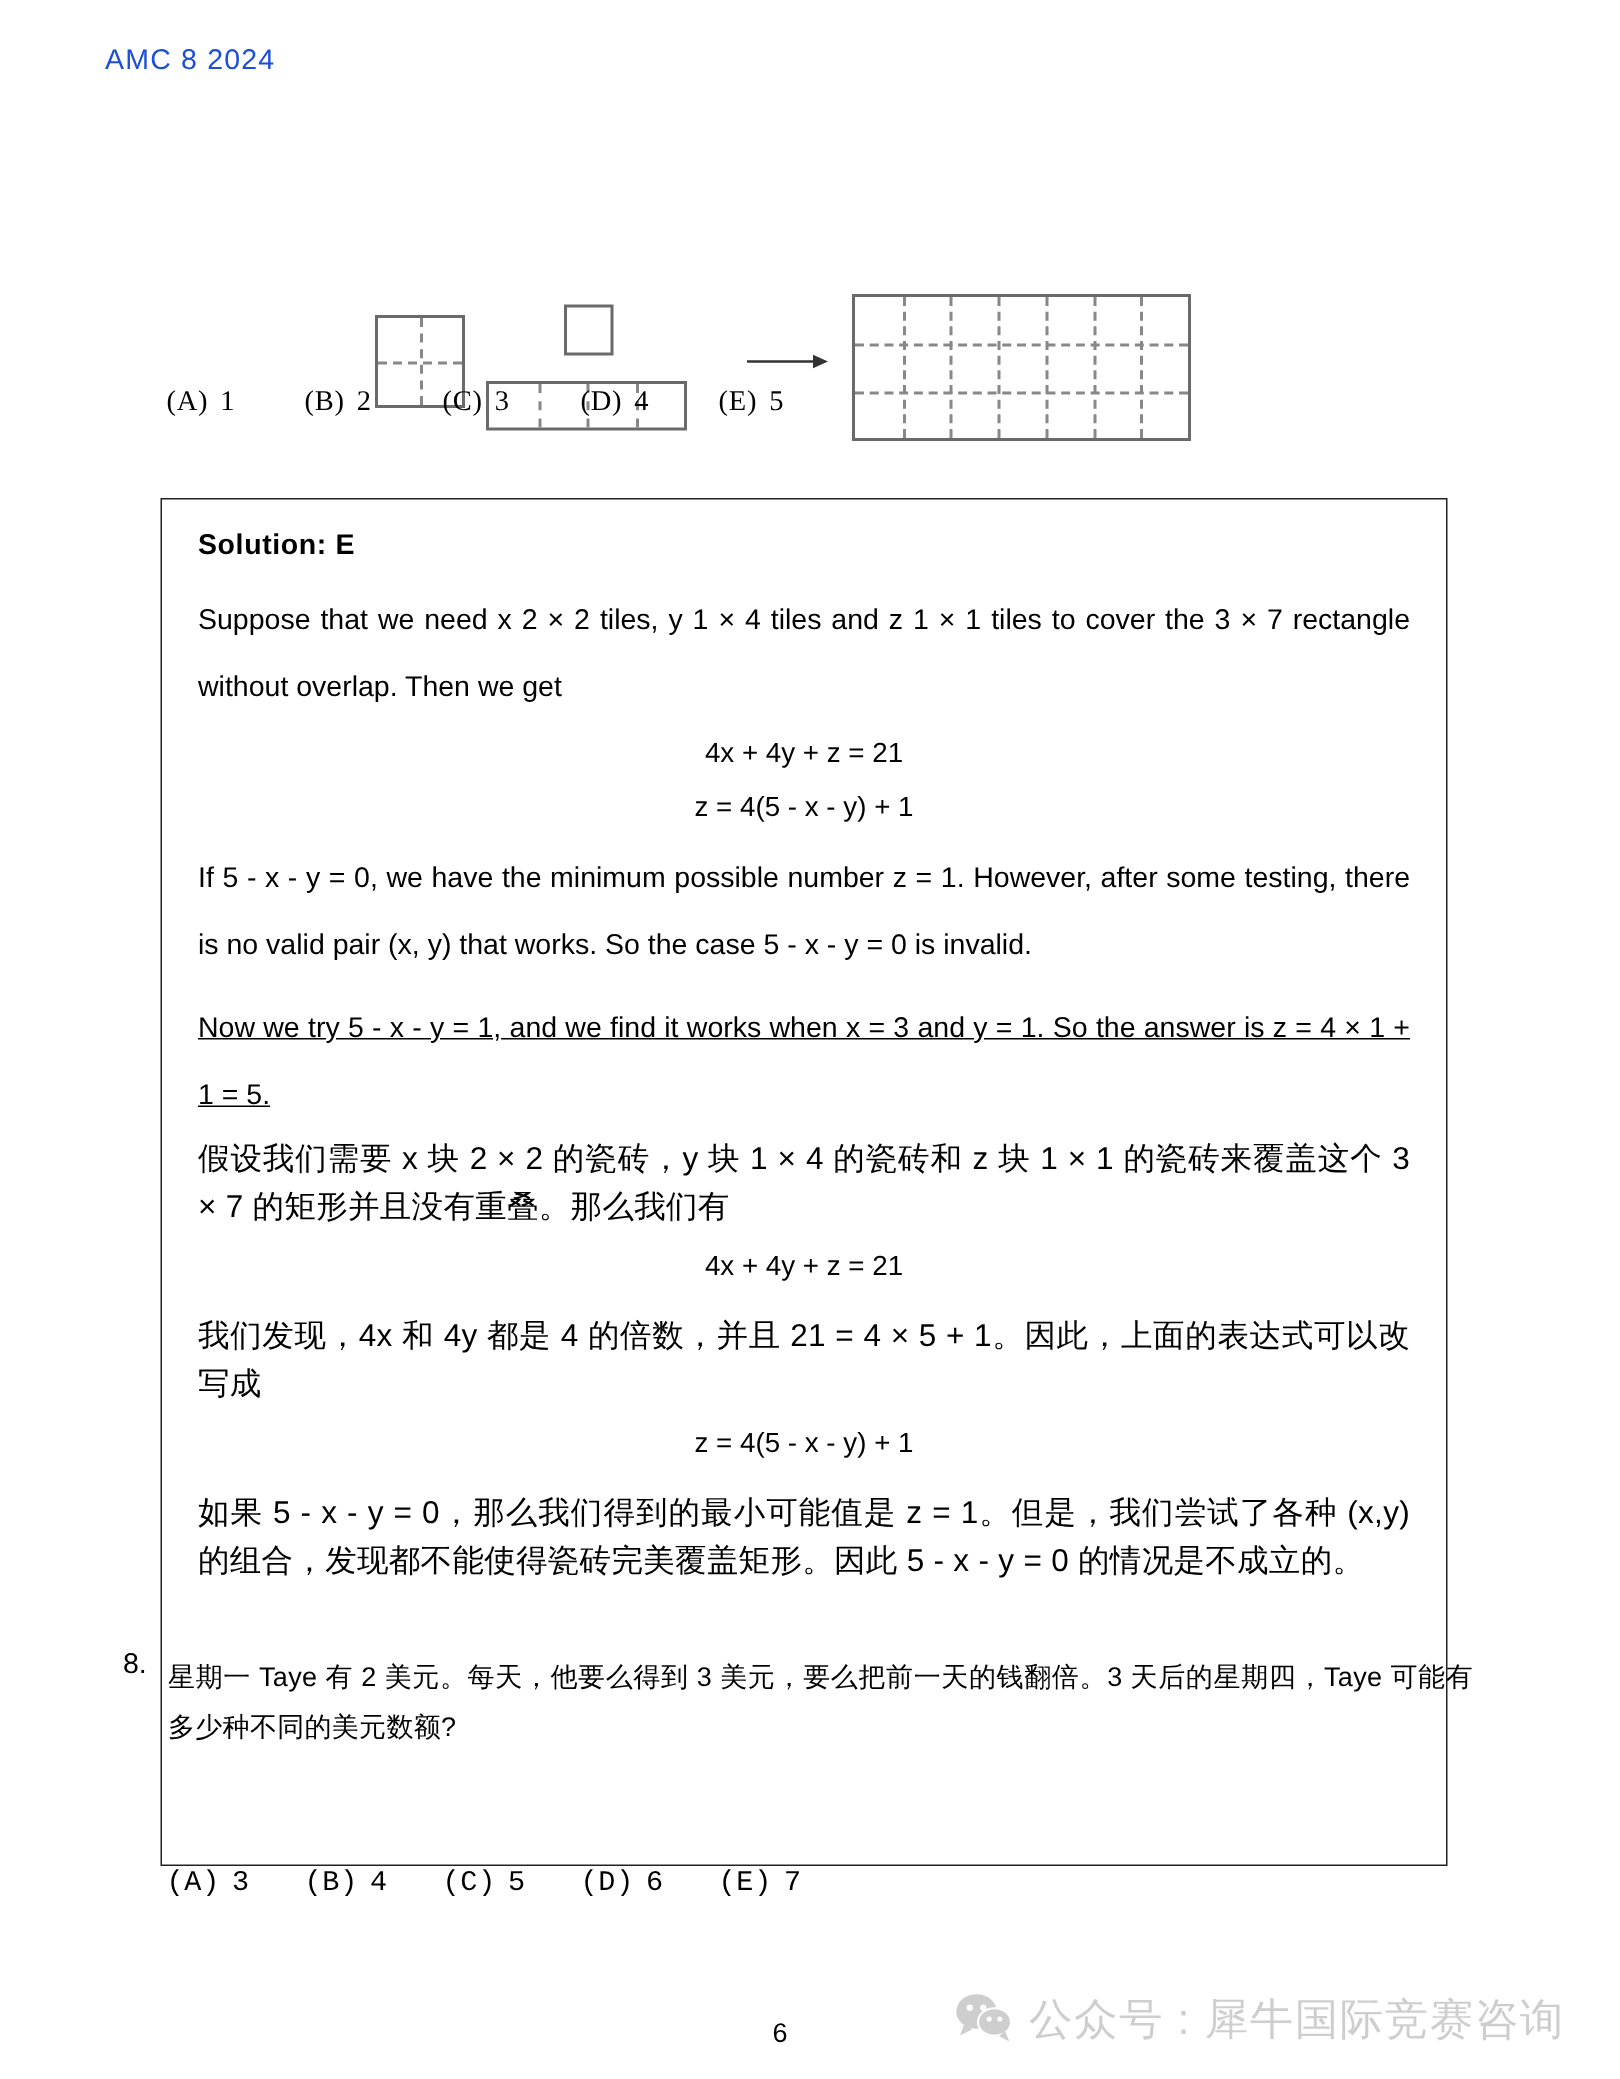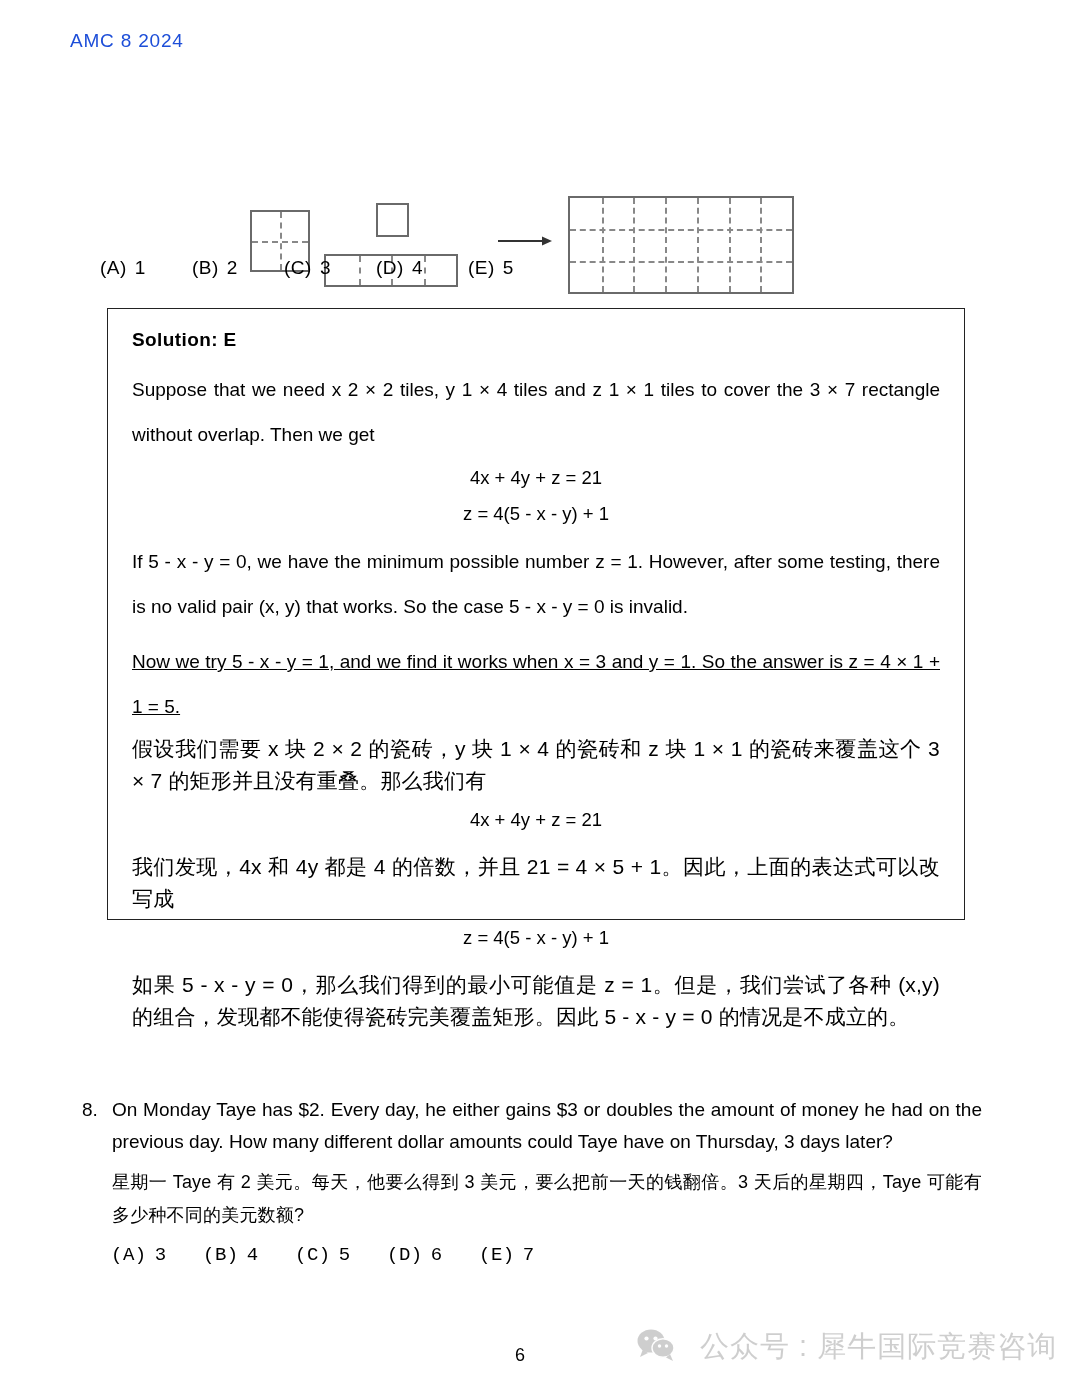--- a/index.html
+++ b/index.html
@@ -74,30 +74,30 @@
     font-size: 19px;
     white-space: nowrap;
   }
   .choices .choice {
     display: inline-block;
     width: 92px;
   }
   .choices .choice .lab { letter-spacing: 0.5px; }
   .choices .choice .val { margin-left: 8px; }
 
-  .choices-q7 { left: 100px; top: 257px; }
+  .choices-q7 { left: 111px; top: 257px; font-family: Liberation Serif, serif; }
   .choices-q8 { left: 111px; top: 1244px; font-family: Liberation Mono, monospace; }
 
   
   .solution-box {
     position: absolute;
     left: 107px;
-    top: 308px;
+    top: 332px;
     width: 858px;
-    height: 612px;
+    height: 912px;
     border: 1.6px solid #222;
     box-sizing: border-box;
     padding: 18px 24px 0 24px;
   }
   .sol-title {
     font-size: 19px;
     font-weight: bold;
     letter-spacing: 0.4px;
     margin: 2px 0 16px 0;
   }
@@ -160,21 +160,21 @@
     width: 1040px;
     text-align: center;
     font-size: 18px;
   }
   .watermark {
     position: absolute;
     left: 636px;
     top: 1327px;
     display: flex;
     align-items: center;
-    gap: 24px;
+    gap: 10px;
     opacity: 0.42;
     pointer-events: none;
   }
   .wm-text {
     font-size: 29px;
     color: #8d8d8d;
     letter-spacing: 1px;
     white-space: nowrap;
   }
 </style>
@@ -238,21 +238,20 @@
   <p class="sol-p zh">我们发现，4x 和 4y 都是 4 的倍数，并且 21 = 4 × 5 + 1。因此，上面的表达式可以改写成</p>
   <div class="sol-eq zh-eq">z = 4(5 - x - y) + 1</div>
 
   <p class="sol-p zh">如果 5 - x - y = 0，那么我们得到的最小可能值是 z = 1。但是，我们尝试了各种 (x,y) 的组合，发现都不能使得瓷砖完美覆盖矩形。因此 5 - x - y = 0 的情况是不成立的。</p>
 </div>
 
 <div class="problem">
   <div class="prob-row">
     <div class="prob-num">8.</div>
     <div class="prob-body">
-      <p class="prob-en">On Monday Taye has $2. Every day, he either gains $3 or doubles the amount of money he had on the previous day. How many different dollar amounts could Taye have on Thursday, 3 days later?</p>
       <p class="prob-zh">星期一 Taye 有 2 美元。每天，他要么得到 3 美元，要么把前一天的钱翻倍。3 天后的星期四，Taye 可能有多少种不同的美元数额?</p>
     </div>
   </div>
 </div>
 
 <div class="choices choices-q8">
   <span class="choice"><span class="lab">(A)</span><span class="val">3</span></span><span class="choice"><span class="lab">(B)</span><span class="val">4</span></span><span class="choice"><span class="lab">(C)</span><span class="val">5</span></span><span class="choice"><span class="lab">(D)</span><span class="val">6</span></span><span class="choice"><span class="lab">(E)</span><span class="val">7</span></span>
 </div>
 
 <div class="page-number">6</div>

